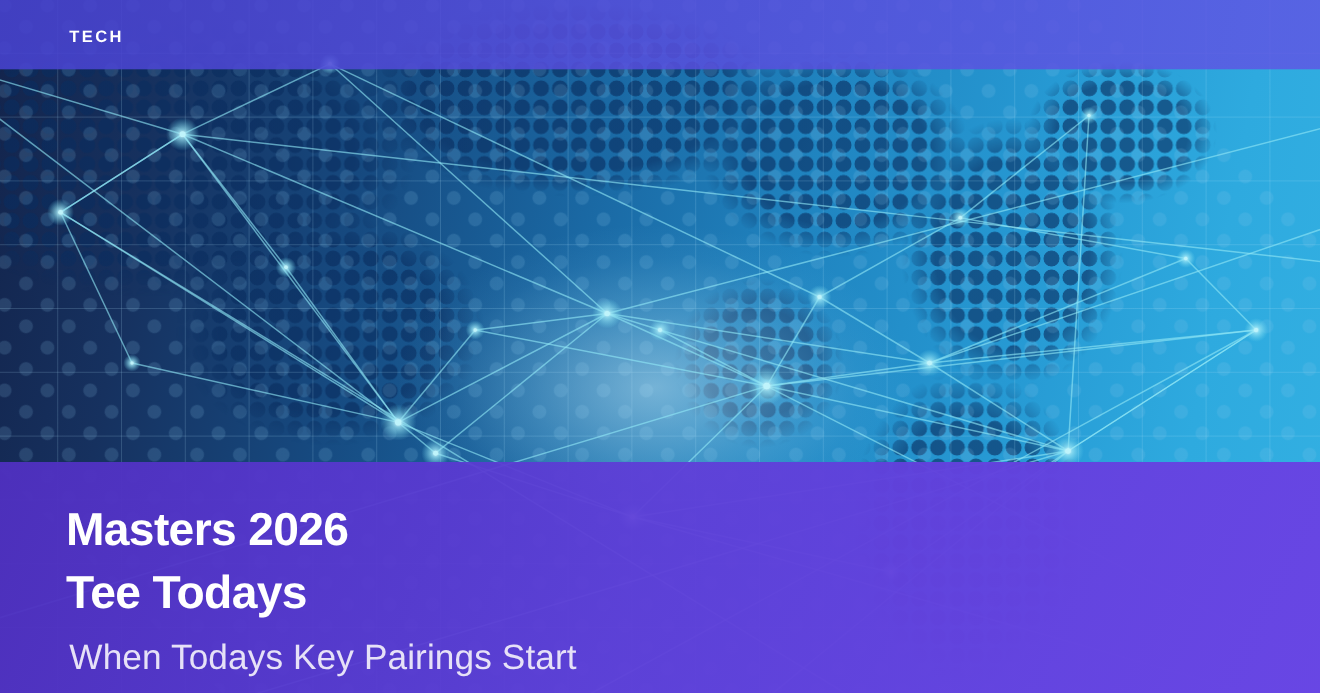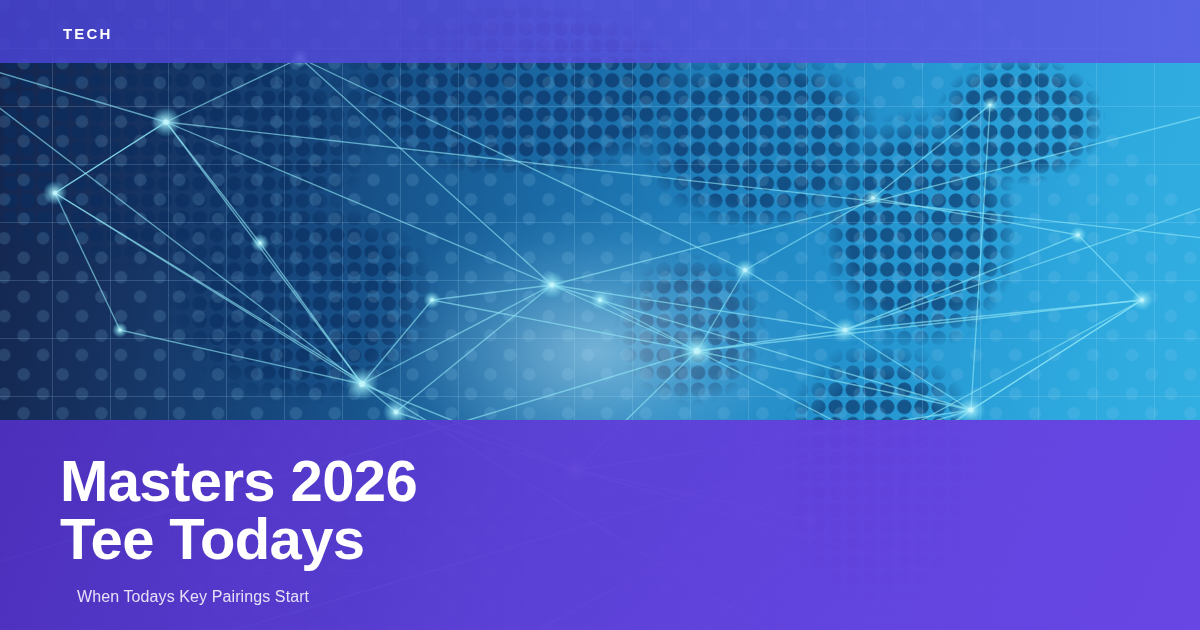--- a/index.html
+++ b/index.html
@@ -120,34 +120,34 @@
     font-weight: bold;
     letter-spacing: 2.2px;
     line-height: 18px;
   }
 
   .headline {
     position: absolute;
     left: 60px;
     top: 452px;
     color: #ffffff;
-    font-size: 58px;
+    font-size: 42px;
     font-weight: bold;
     line-height: 58px;
     letter-spacing: -0.6px;
     max-width: 640px;
   }
   .headline .line { display: block; }
 
   .subhead {
     position: absolute;
-    left: 77px;
+    left: 63px;
     top: 580px;
     color: #e6e1f7;
-    font-size: 16px;
+    font-size: 32px;
     font-weight: normal;
     line-height: 34px;
     letter-spacing: 0.1px;
   }
 
   svg.net { position: absolute; inset: 0; }
 </style>
 </head>
 <body>
 

